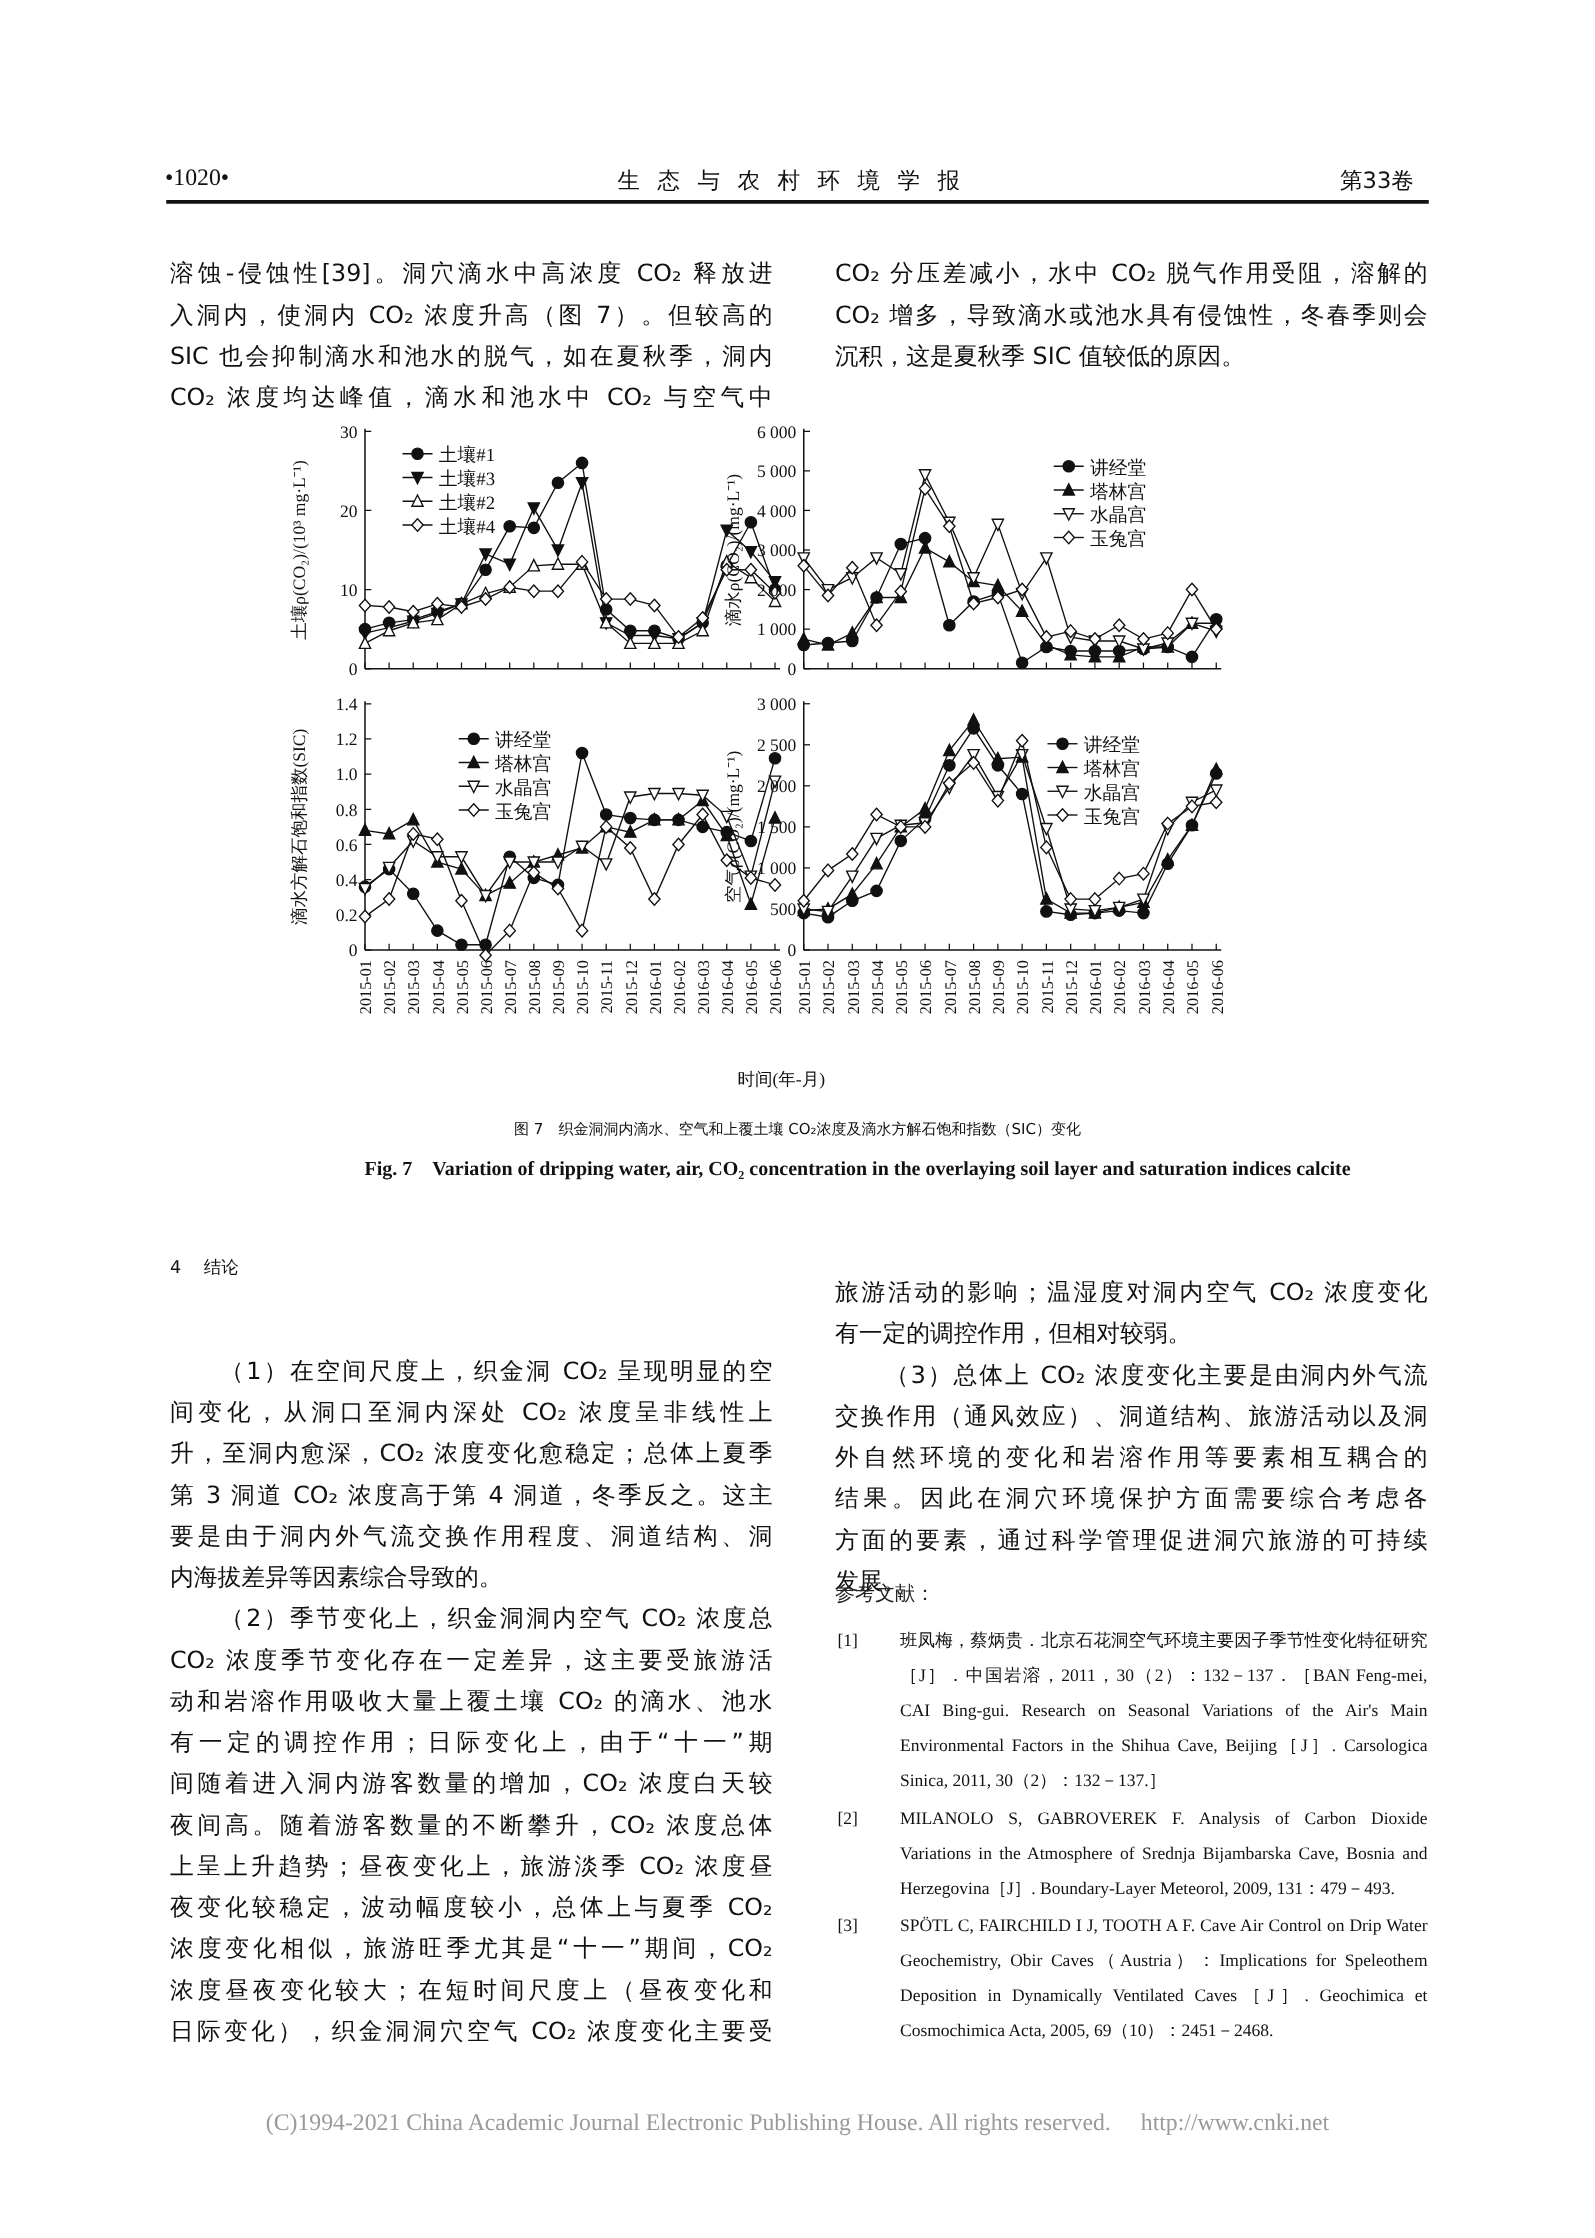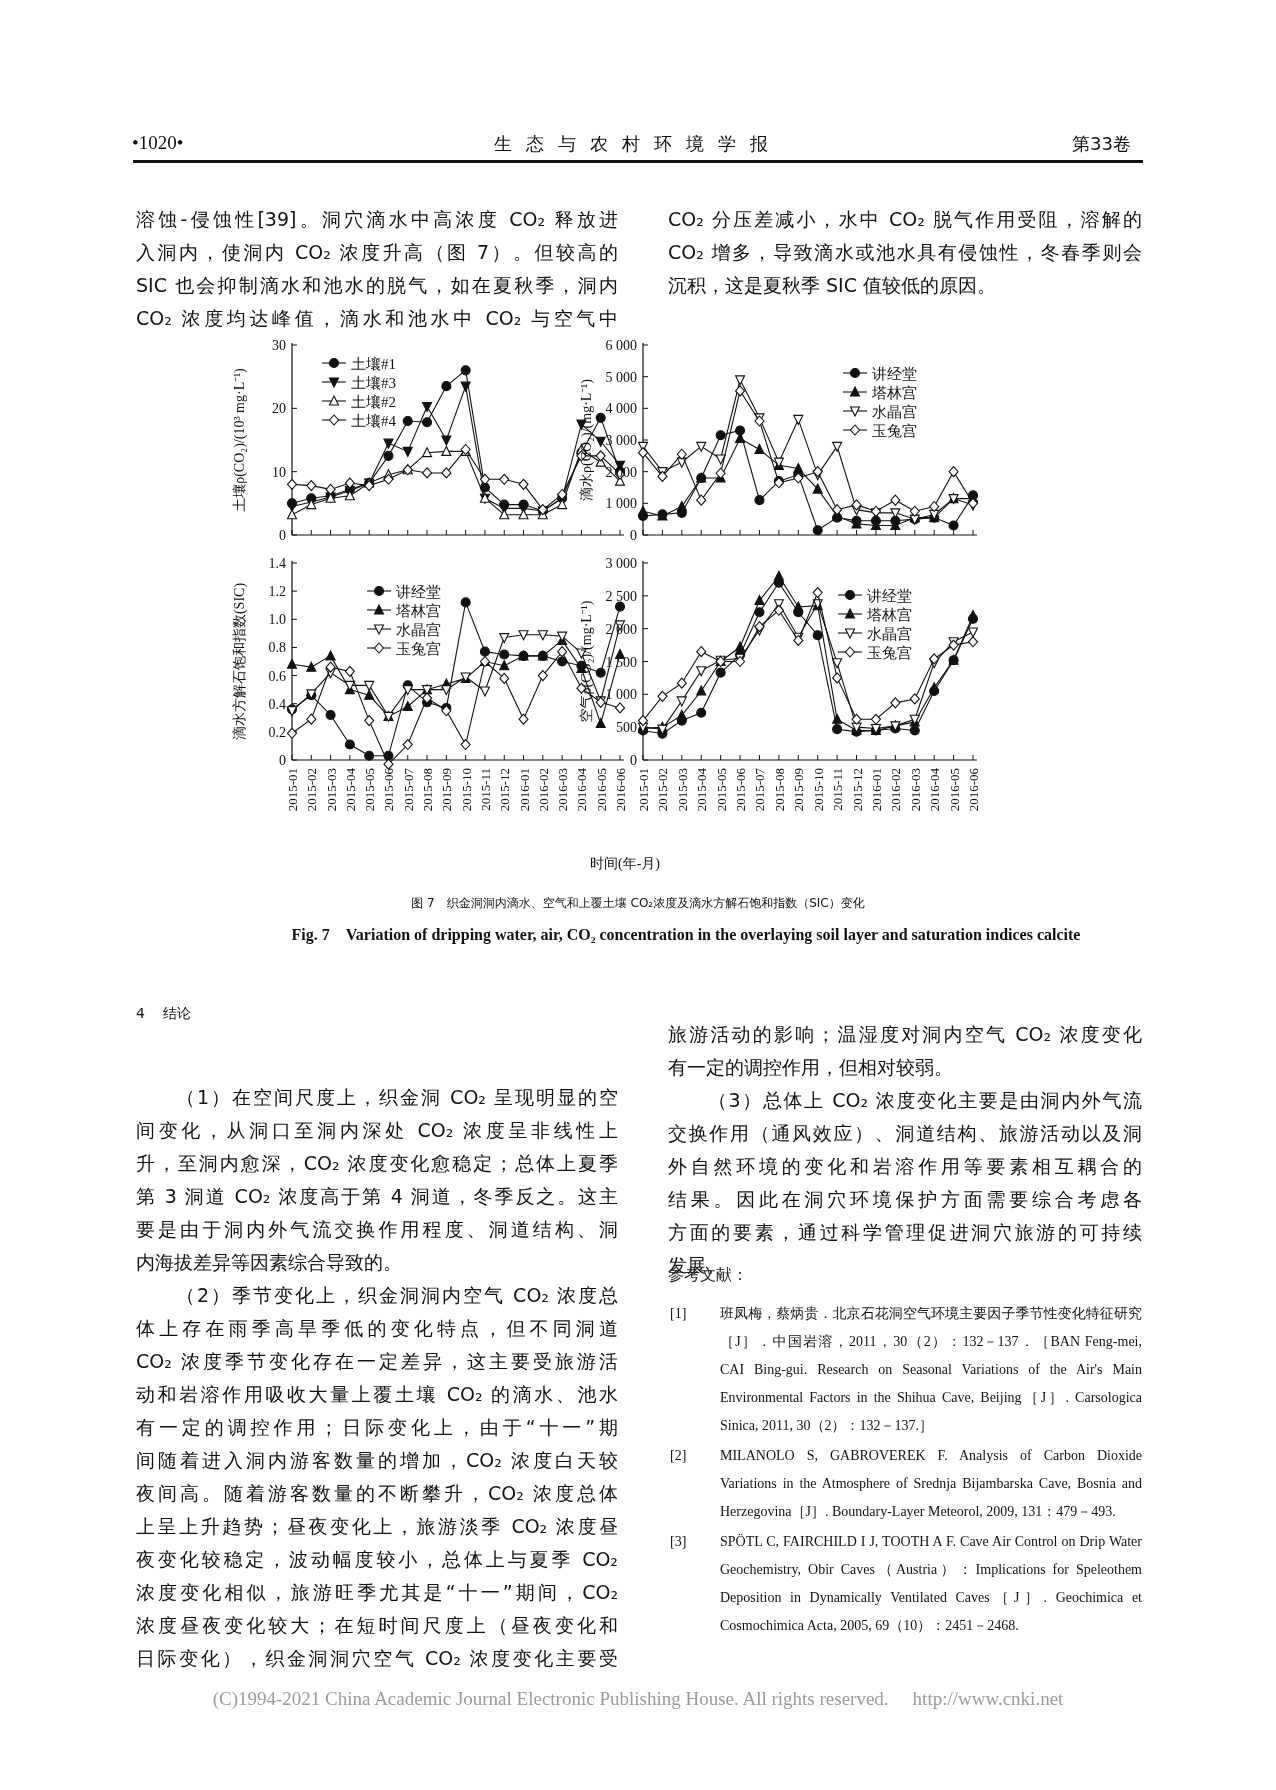--- a/index.html
+++ b/index.html
@@ -638,21 +638,20 @@
   <div>
     <span class="ln indent">（1）在空间尺度上，织金洞 CO₂ 呈现明显的空</span>
     <span class="ln">间变化，从洞口至洞内深处 CO₂ 浓度呈非线性上</span>
     <span class="ln">升，至洞内愈深，CO₂ 浓度变化愈稳定；总体上夏季</span>
     <span class="ln">第 3 洞道 CO₂ 浓度高于第 4 洞道，冬季反之。这主</span>
     <span class="ln">要是由于洞内外气流交换作用程度、洞道结构、洞</span>
     <span class="ln last">内海拔差异等因素综合导致的。</span>
   </div>
   <div>
     <span class="ln indent">（2）季节变化上，织金洞洞内空气 CO₂ 浓度总</span>
-    <span class="ln">体上存在雨季高旱季低的变化特点，但不同洞道</span>
     <span class="ln">CO₂ 浓度季节变化存在一定差异，这主要受旅游活</span>
     <span class="ln">动和岩溶作用吸收大量上覆土壤 CO₂ 的滴水、池水</span>
     <span class="ln">有一定的调控作用；日际变化上，由于“十一”期</span>
     <span class="ln">间随着进入洞内游客数量的增加，CO₂ 浓度白天较</span>
     <span class="ln">夜间高。随着游客数量的不断攀升，CO₂ 浓度总体</span>
     <span class="ln">上呈上升趋势；昼夜变化上，旅游淡季 CO₂ 浓度昼</span>
     <span class="ln">夜变化较稳定，波动幅度较小，总体上与夏季 CO₂</span>
     <span class="ln">浓度变化相似，旅游旺季尤其是“十一”期间，CO₂</span>
     <span class="ln">浓度昼夜变化较大；在短时间尺度上（昼夜变化和</span>
     <span class="ln">日际变化），织金洞洞穴空气 CO₂ 浓度变化主要受</span>

